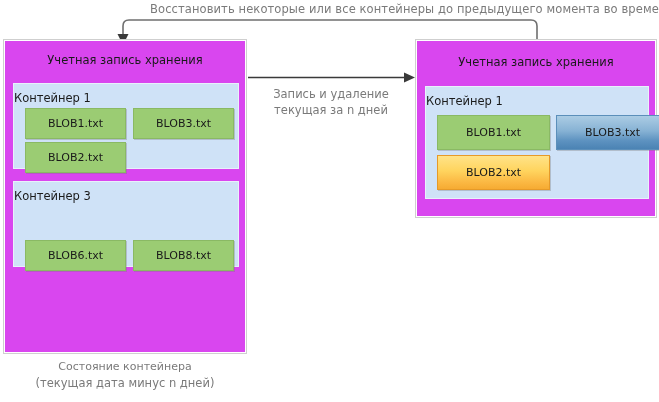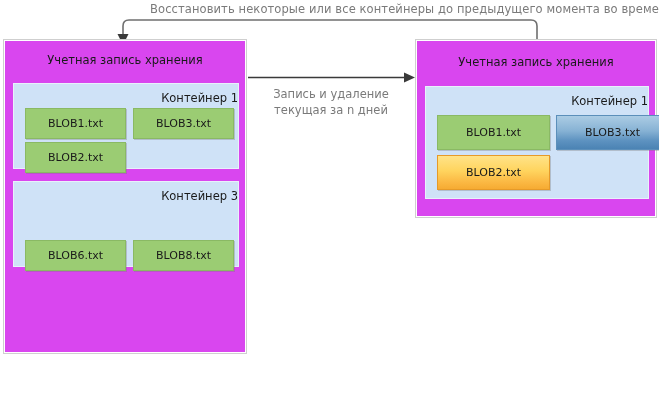--- a/index.html
+++ b/index.html
@@ -53,21 +53,21 @@
   
   .container-box{
     position:absolute;
     background:#cfe2f7;
     border:1px solid #e8f1fb;
     box-sizing:border-box;
   }
   .container-title{
     position:absolute;
     left:0;right:0;top:7px;
-    text-align:right;
+    text-align:left;
     font-size:11.5px;
     color:#1a1a1a;
     white-space:nowrap;
   }
 
   
   #container-left-1{left:8px;top:42px;width:226px;height:86px;}
   #container-left-2{left:8px;top:140px;width:226px;height:86px;}
 
   
@@ -170,20 +170,24 @@
       <div class="blob blob-green c1 r2">BLOB2.txt</div>
     </div>
 
     <div class="container-box" id="container-left-2">
       <div class="container-title">Контейнер 3</div>
       <div class="blob blob-green c1 r2">BLOB6.txt</div>
       <div class="blob blob-green c2 r2">BLOB8.txt</div>
     </div>
   </div>
 
+  <div class="bottom-caption">
+    <span class="line1">Состояние контейнера</span>
+    <span class="line2">(текущая дата минус n дней)</span>
+  </div>
 
   <div class="account" id="account-right">
     <div class="account-title">Учетная запись хранения</div>
 
     <div class="container-box" id="container-right-1">
       <div class="container-title">Контейнер 1</div>
       <div class="blob blob-green" id="blob-r-1">BLOB1.txt</div>
       <div class="blob blob-blue" id="blob-r-3">BLOB3.txt</div>
       <div class="blob blob-yellow" id="blob-r-2">BLOB2.txt</div>
     </div>

